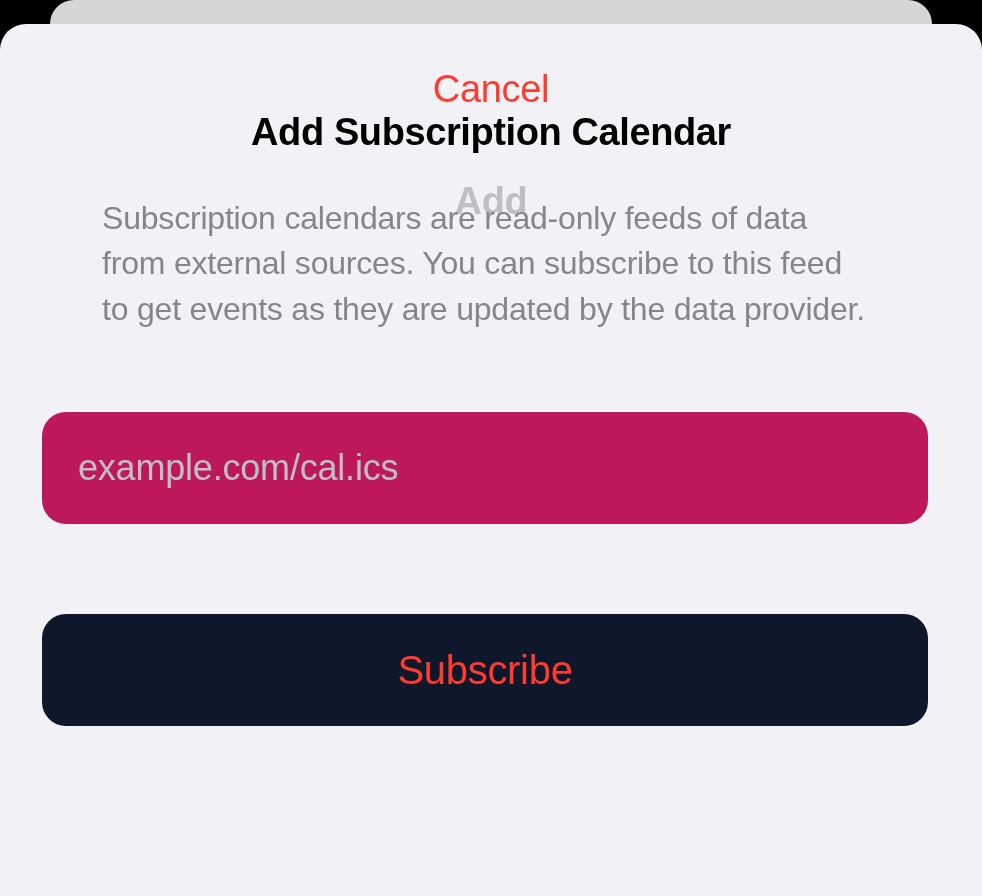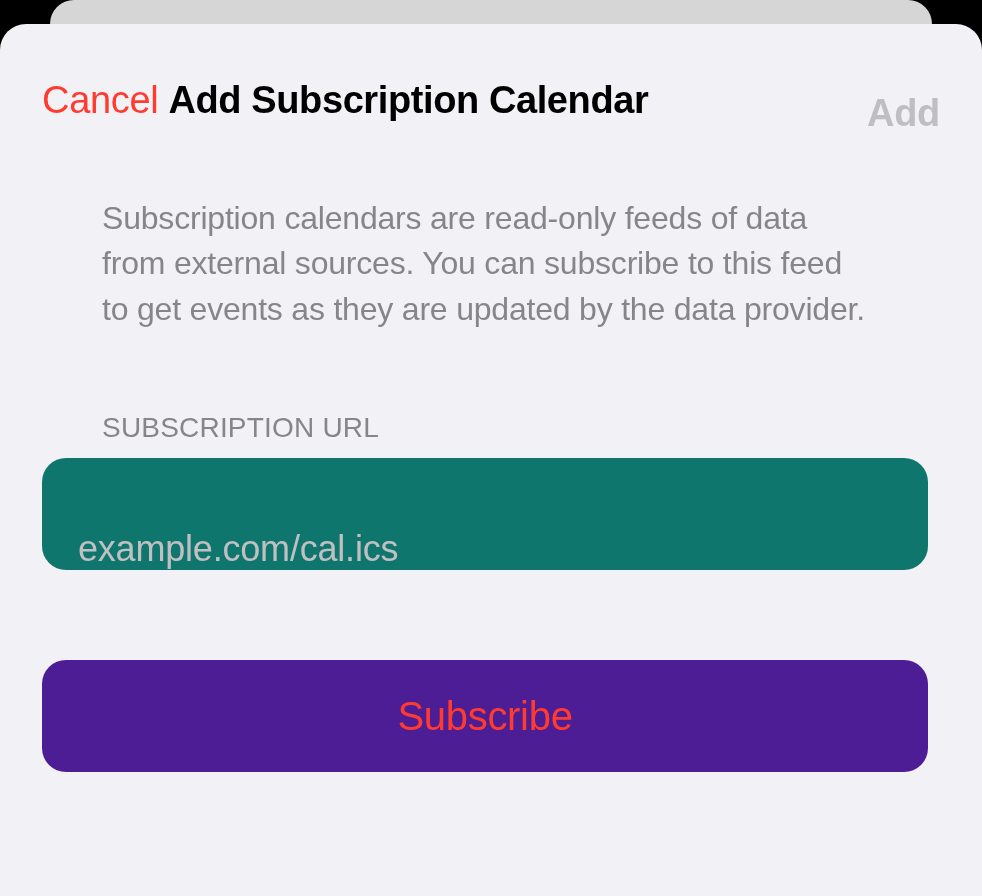--- a/index.html
+++ b/index.html
@@ -33,20 +33,21 @@
       background: #f2f2f6;
       border-radius: 26px 26px 0 0;
       padding: 0;
     }
     .nav-bar {
       display: flex;
       align-items: center;
       justify-content: space-between;
       padding: 44px 42px 0 42px;
       height: 108px;
+      flex-direction: column;
     }
     .nav-cancel {
       font-size: 38px;
       font-weight: 400;
       color: #ff3b30;
       background: none;
       border: none;
       cursor: pointer;
       letter-spacing: -0.3px;
     }
@@ -79,45 +80,45 @@
       letter-spacing: -0.2px;
     }
     .section-label {
       font-size: 28px;
       font-weight: 400;
       color: #85858a;
       letter-spacing: 0.2px;
       margin: 0 0 14px 60px;
     }
     .input-row {
-      background: #0f766e;
+      background: #be185d;
       border-radius: 24px;
       padding: 0 36px;
       height: 112px;
       display: flex;
-      align-items: flex-end;
+      align-items: center;
       margin: 0 0 90px 0;
     }
     .url-input {
       border: none;
       outline: none;
       width: 100%;
       font-size: 36px;
       color: #000;
       background: transparent;
       caret-color: #ff3b30;
       letter-spacing: -0.2px;
     }
     .url-input::placeholder {
       color: #c0c0c3;
     }
     .subscribe-button {
       display: block;
       width: 100%;
-      background: #4c1d95;
+      background: #0f172a;
       border: none;
       border-radius: 24px;
       height: 112px;
       font-size: 40px;
       font-weight: 400;
       color: #ff3b30;
       cursor: pointer;
       letter-spacing: -0.3px;
     }
   </style>
@@ -131,21 +132,20 @@
   <div class="nav-bar">
     <button class="nav-cancel">Cancel</button>
     <div class="nav-title">Add Subscription Calendar</div>
     <button class="nav-add" disabled="">Add</button>
   </div>
 
   <div class="content">
 
     <p class="description">Subscription calendars are read-only feeds of data from external sources. You can subscribe to this feed to get events as they are updated by the data provider.</p>
 
-    <div class="section-label">SUBSCRIPTION URL</div>
 
     <div class="input-row">
       <input type="text" class="url-input" autofocus="" placeholder="example.com/cal.ics" style="">
     </div>
 
     <button class="subscribe-button">Subscribe</button>
 
   </div>
 
 </div>

